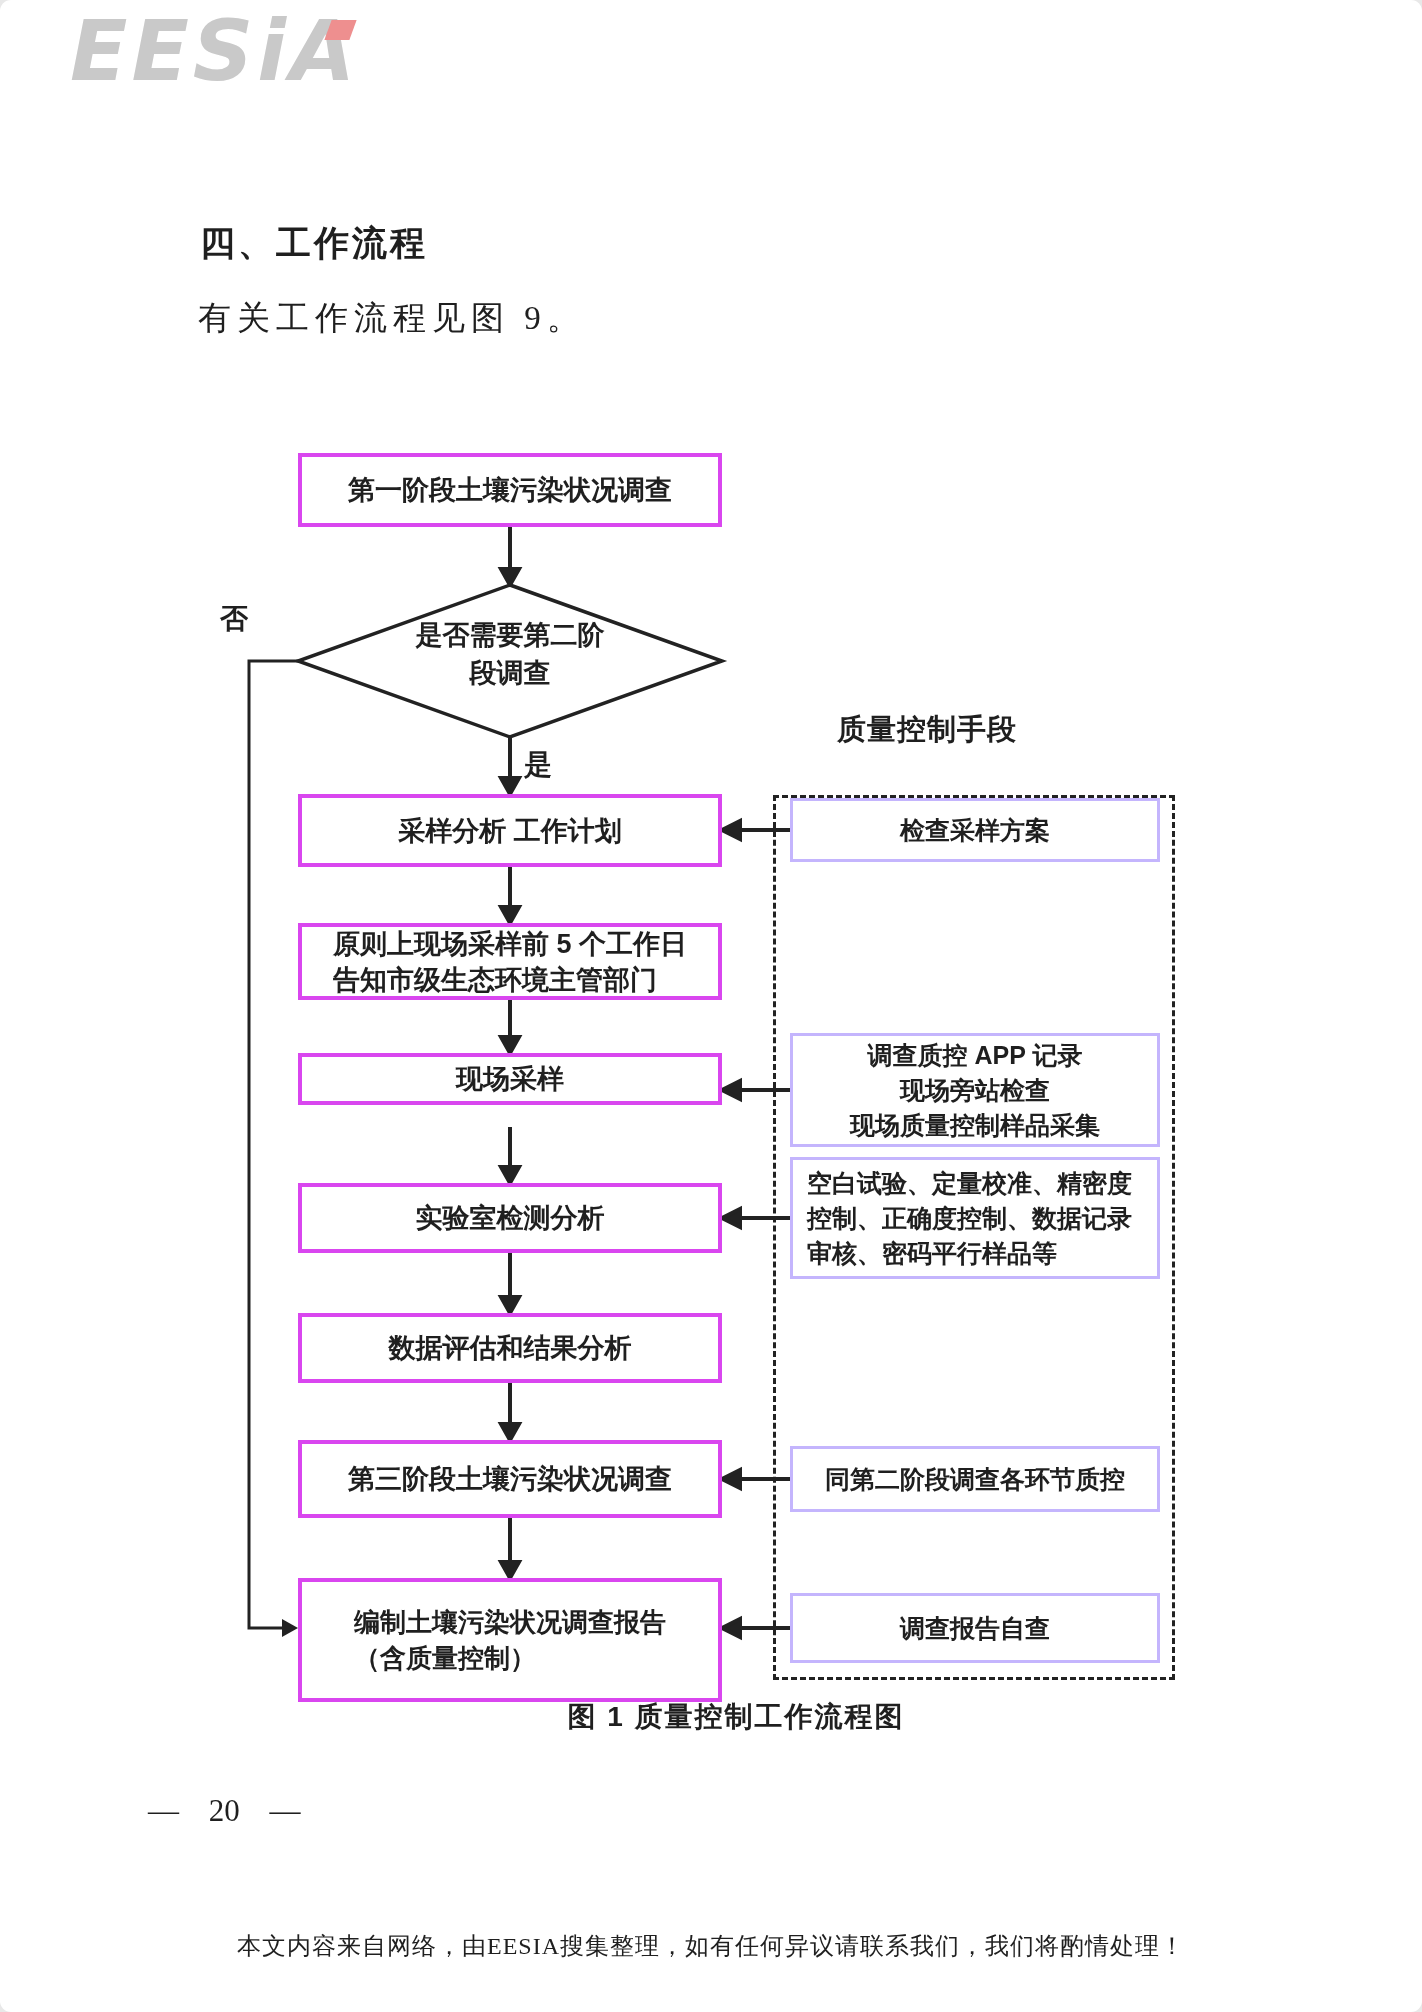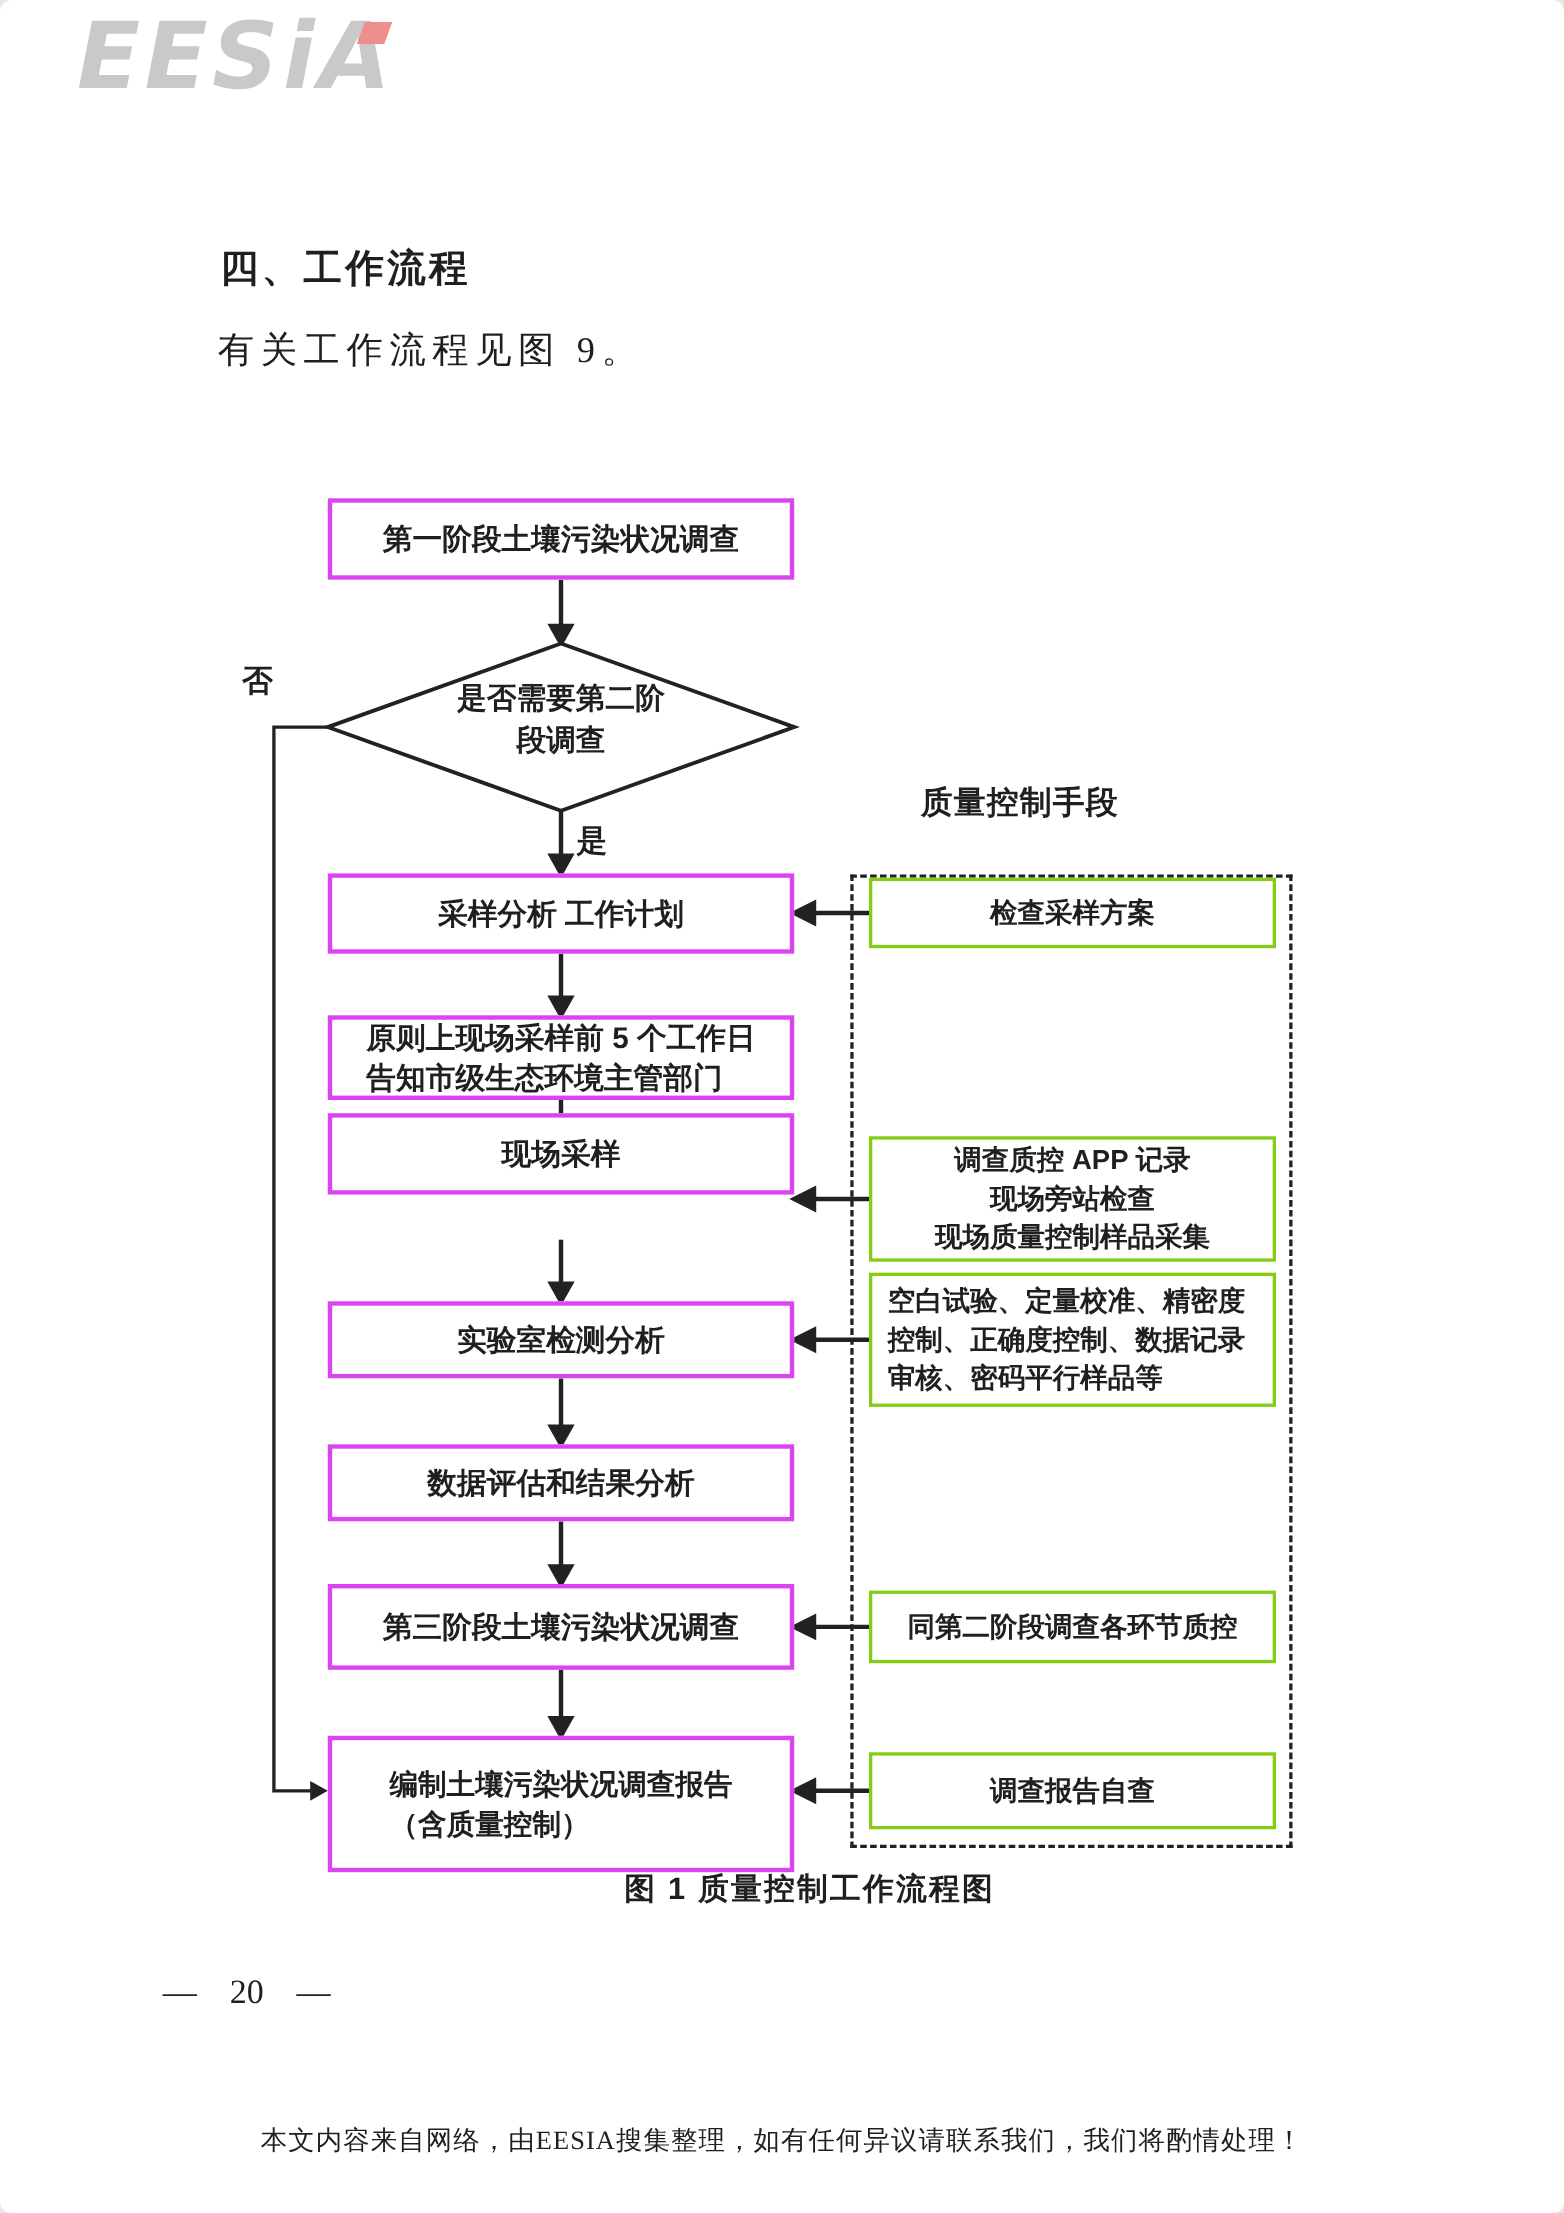--- a/index.html
+++ b/index.html
@@ -31,21 +31,21 @@
   
   .fbox {
     position:absolute; left:298px; width:424px; box-sizing:border-box;
     border:4px solid #d946ef; background:#fff;
     display:flex; align-items:center; justify-content:center; text-align:left;
     font-family:Liberation Sans, sans-serif; font-weight:bold; font-size:27px;
     line-height:36px;
   }
   .qbox {
     position:absolute; left:790px; width:370px; box-sizing:border-box;
-    border:3px solid #84cc16; background:#fff;
+    border:3px solid #c4b5fd; background:#fff;
     display:flex; align-items:center; justify-content:center; text-align:center;
     font-family:"Liberation Sans", sans-serif; font-weight:bold; font-size:25px;
     line-height:35px;
   }
   .qbox.align-left { justify-content:flex-start; text-align:left; padding:8px 14px; }
   .ml { white-space:pre-line; }
   .dashed-frame {
     position:absolute; left:773px; top:795px; width:402px; height:885px;
     box-sizing:border-box; border:3px dashed #222; background:transparent;
   }
@@ -156,21 +156,21 @@
     <polygon points="510,585 722,661 510,737 298,661" fill="#ffffff" stroke="#222" stroke-width="3.5"></polygon>
   </svg>
 
   <div class="qc-header">质量控制手段</div>
   <div class="dashed-frame"></div>
 
   <div class="fbox" style="top:453px;height:74px">第一阶段土壤污染状况调查</div>
   <div class="fbox" style="top:794px;height:73px">采样分析 工作计划</div>
   <div class="fbox ml" style="top:923px;height:77px">原则上现场采样前 5 个工作日
 告知市级生态环境主管部门</div>
-  <div class="fbox" style="top:1012px;height:74px">现场采样</div>
+  <div class="fbox" style="top:1053px;height:52px">现场采样</div>
   <div class="fbox" style="top:1183px;height:70px">实验室检测分析</div>
   <div class="fbox" style="top:1313px;height:70px">数据评估和结果分析</div>
   <div class="fbox" style="top:1440px;height:78px">第三阶段土壤污染状况调查</div>
   <div class="fbox ml" style="top:1578px;height:124px;font-size:26px">编制土壤污染状况调查报告
 （含质量控制）</div>
 
   <div class="decision-text ml">是否需要第二阶
 段调查</div>
   <div class="branch-label lbl-no">否</div>
   <div class="branch-label lbl-yes">是</div>

